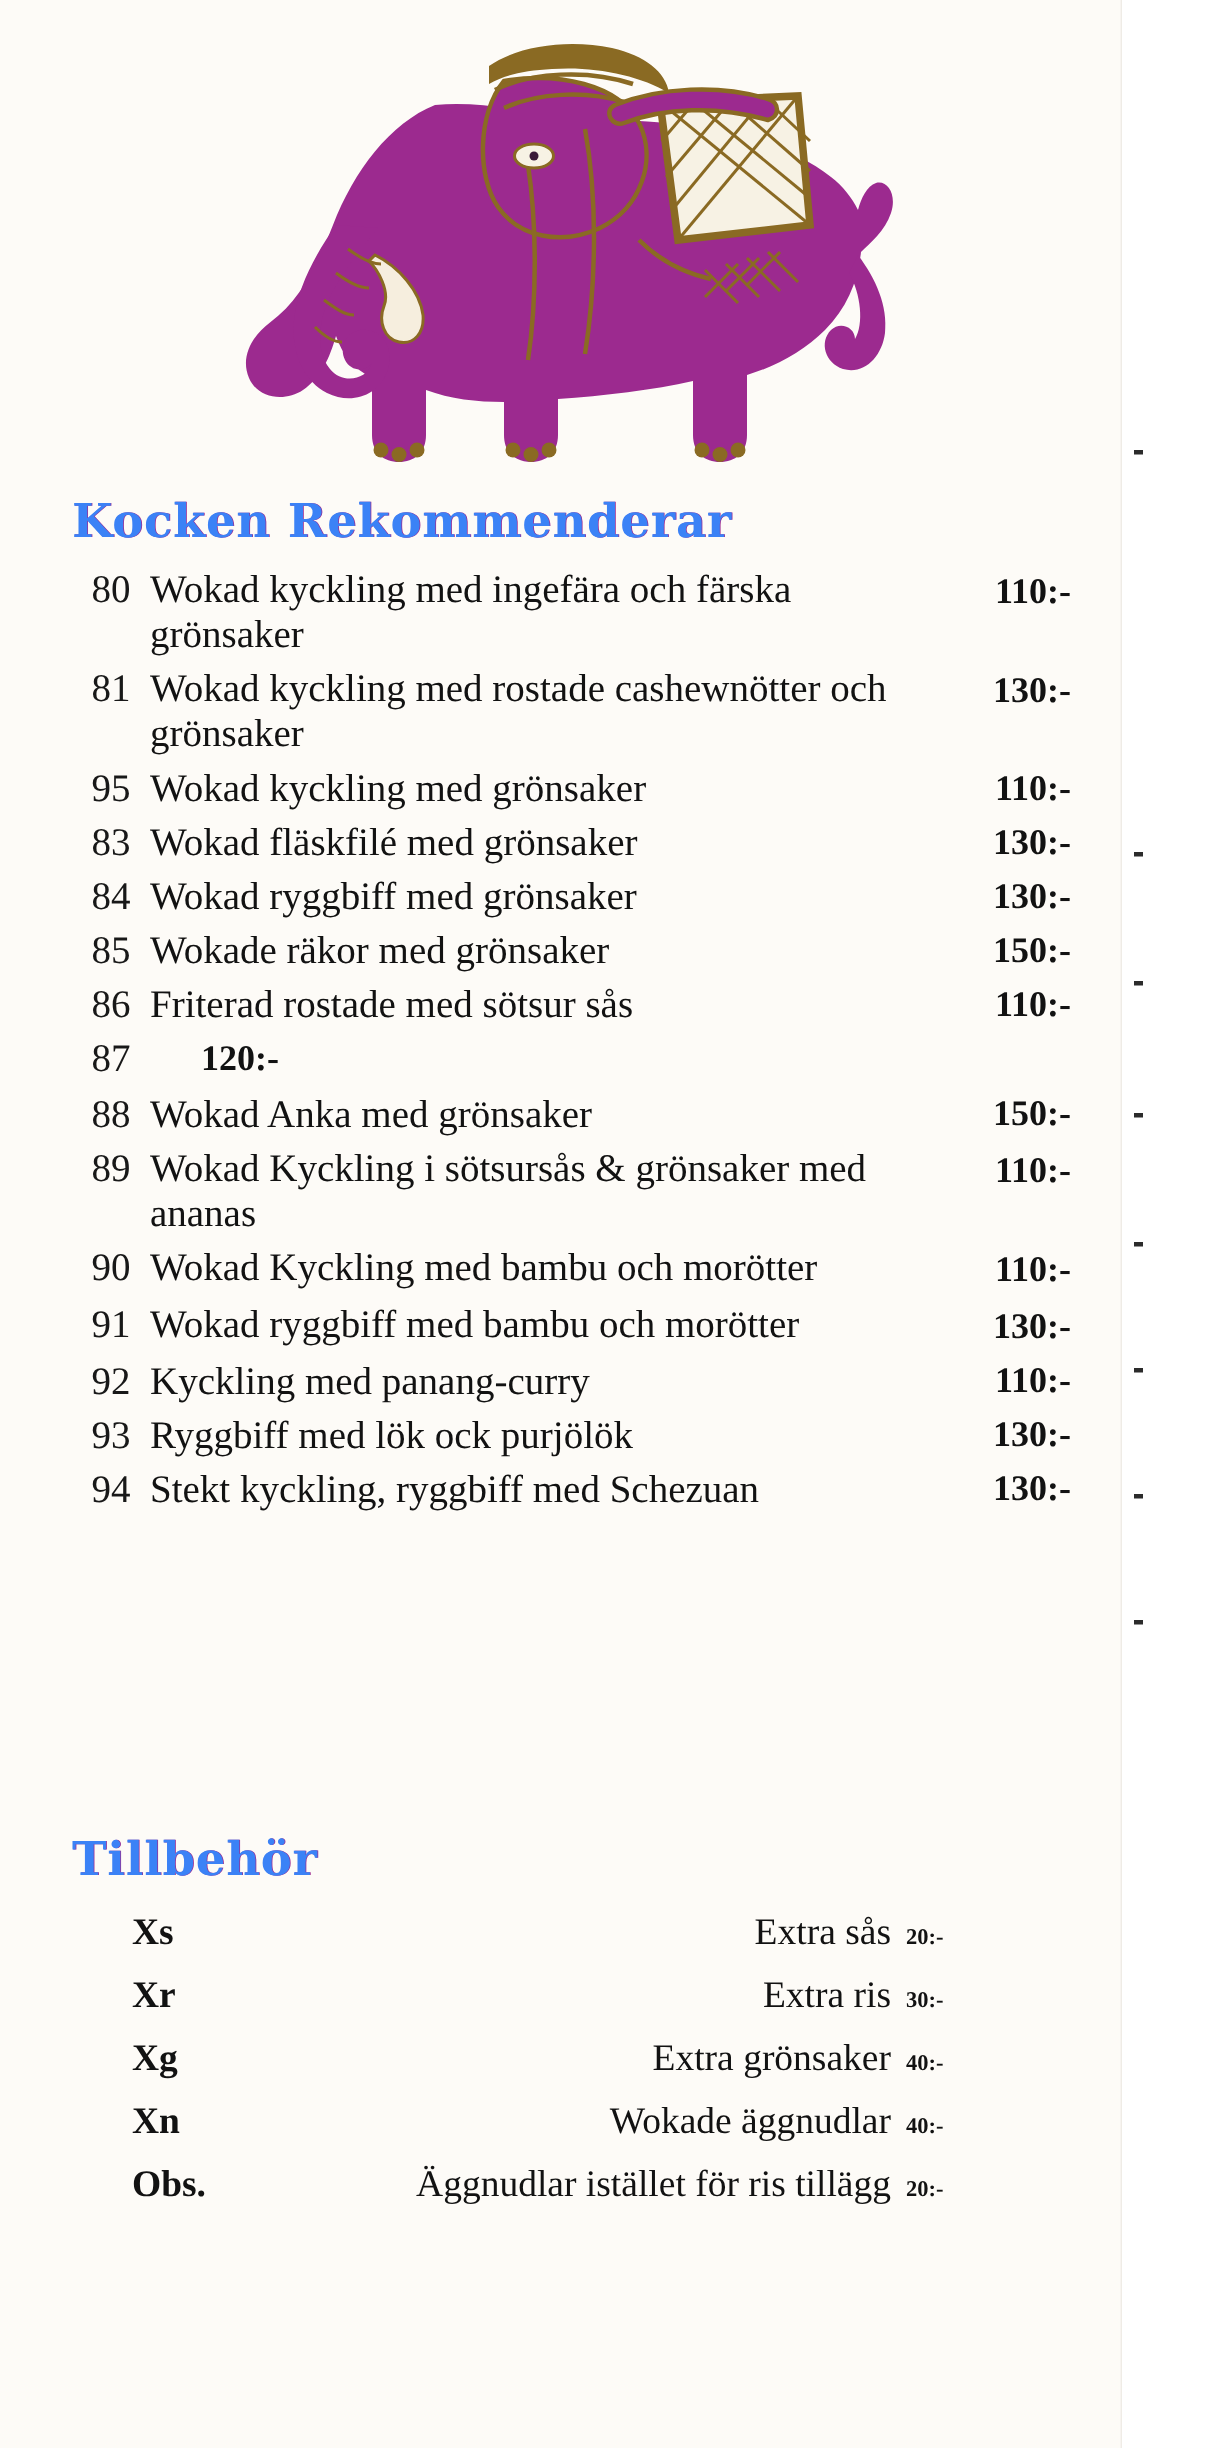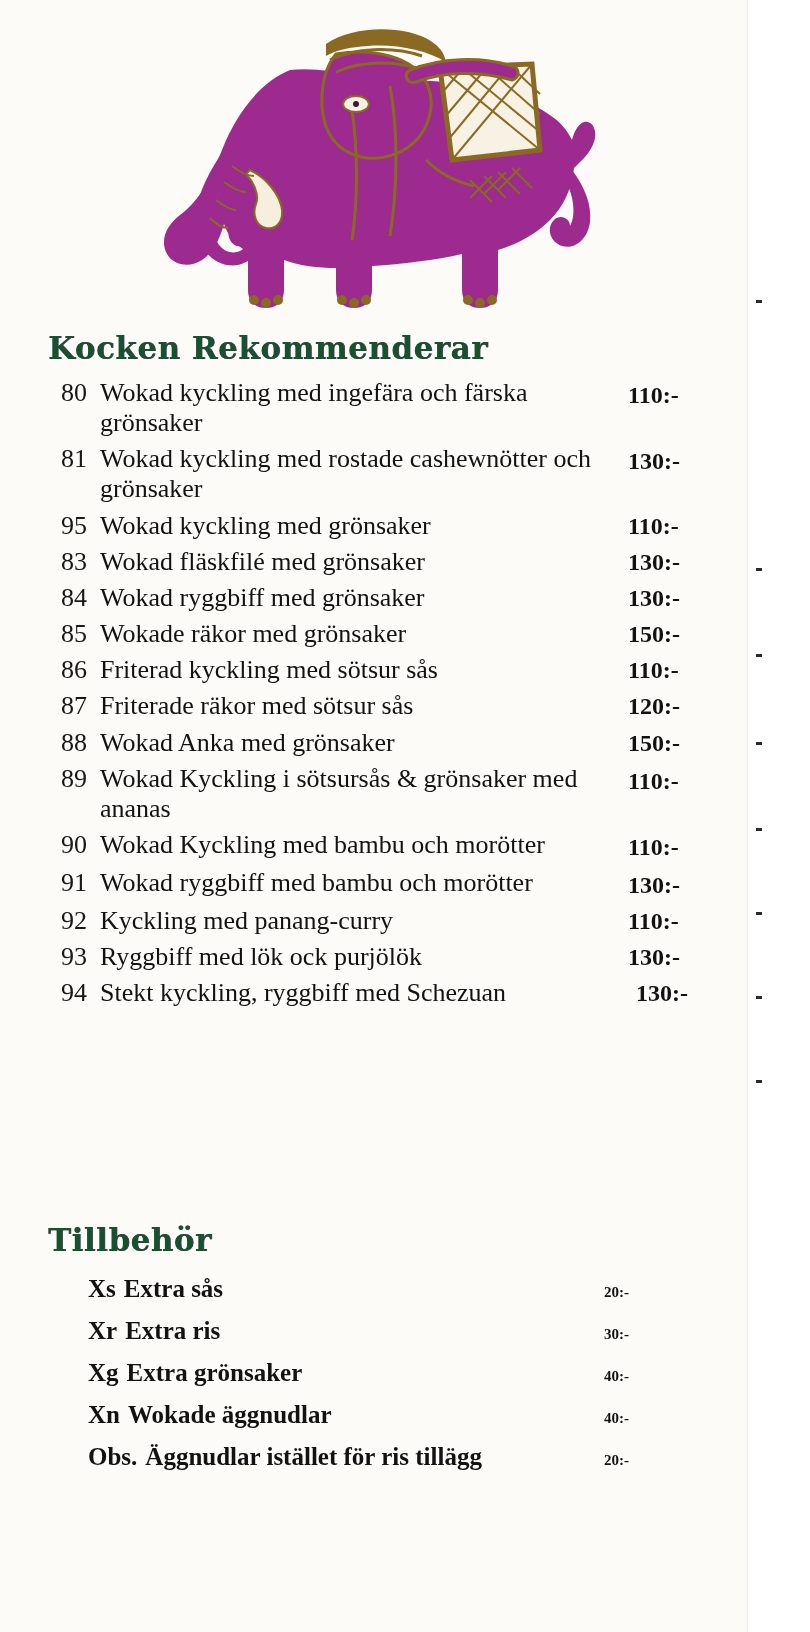--- a/index.html
+++ b/index.html
@@ -45,21 +45,21 @@
     top: 10px;
     width: 470px;
     height: 310px;
   }
   .elephant-wrap svg { display: block; }
 
   
   .section-title {
     position: absolute;
     left: 48px;
-    color: #14532d;
+    color: #3b82f6;
     font-family: "DejaVu Serif", serif;
     font-weight: bold;
     letter-spacing: 0.5px;
     font-size: 31px;
     white-space: nowrap;
     text-shadow: 0.5px 0 0 #9c2a8f;
   }
   #title-chef { top: 330px; }
   #title-sides { top: 1222px; }
 
@@ -90,21 +90,21 @@
     color: #121212;
     line-height: 1.16;
     padding-right: 8px;
   }
   .price {
     flex: 0 0 86px;
     width: 86px;
     font-size: 24px;
     font-weight: bold;
     color: #121212;
-    text-align: left;
+    text-align: right;
     line-height: 1.16;
     padding-top: 2px;
   }
   .row.two-line .price { padding-top: 4px; }
   .row.wide-name .price { flex: 0 0 78px; width: 78px; }
 
   
   .sides {
     position: absolute;
     left: 44px;
@@ -121,21 +121,22 @@
     flex: 0 0 auto;
     font-size: 25px;
     color: #121212;
     font-weight: bold;
     padding-right: 8px;
   }
   .side-name {
     flex: 1 1 auto;
     font-size: 25px;
     color: #121212;
-    font-weight: bold;
+    font-weight: normal;
+    text-align: right;
   }
   .side-price {
     flex: 0 0 110px;
     width: 110px;
     font-size: 15px;
     font-weight: bold;
     color: #121212;
     text-align: left;
     padding-left: 10px;
   }
@@ -313,27 +314,26 @@
     </div>
 
     <div class="row">
       <div class="num">85</div>
       <div class="name">Wokade räkor med grönsaker</div>
       <div class="price">150:-</div>
     </div>
 
     <div class="row">
       <div class="num">86</div>
-      <div class="name">Friterad kyckling med sötsur sås</div>
+      <div class="name">Friterad rostade med sötsur sås</div>
       <div class="price">110:-</div>
     </div>
 
     <div class="row">
       <div class="num">87</div>
-      <div class="name">Friterade räkor med sötsur sås</div>
       <div class="price">120:-</div>
     </div>
 
     <div class="row">
       <div class="num">88</div>
       <div class="name">Wokad Anka med grönsaker</div>
       <div class="price">150:-</div>
     </div>
 
     <div class="row two-line">

